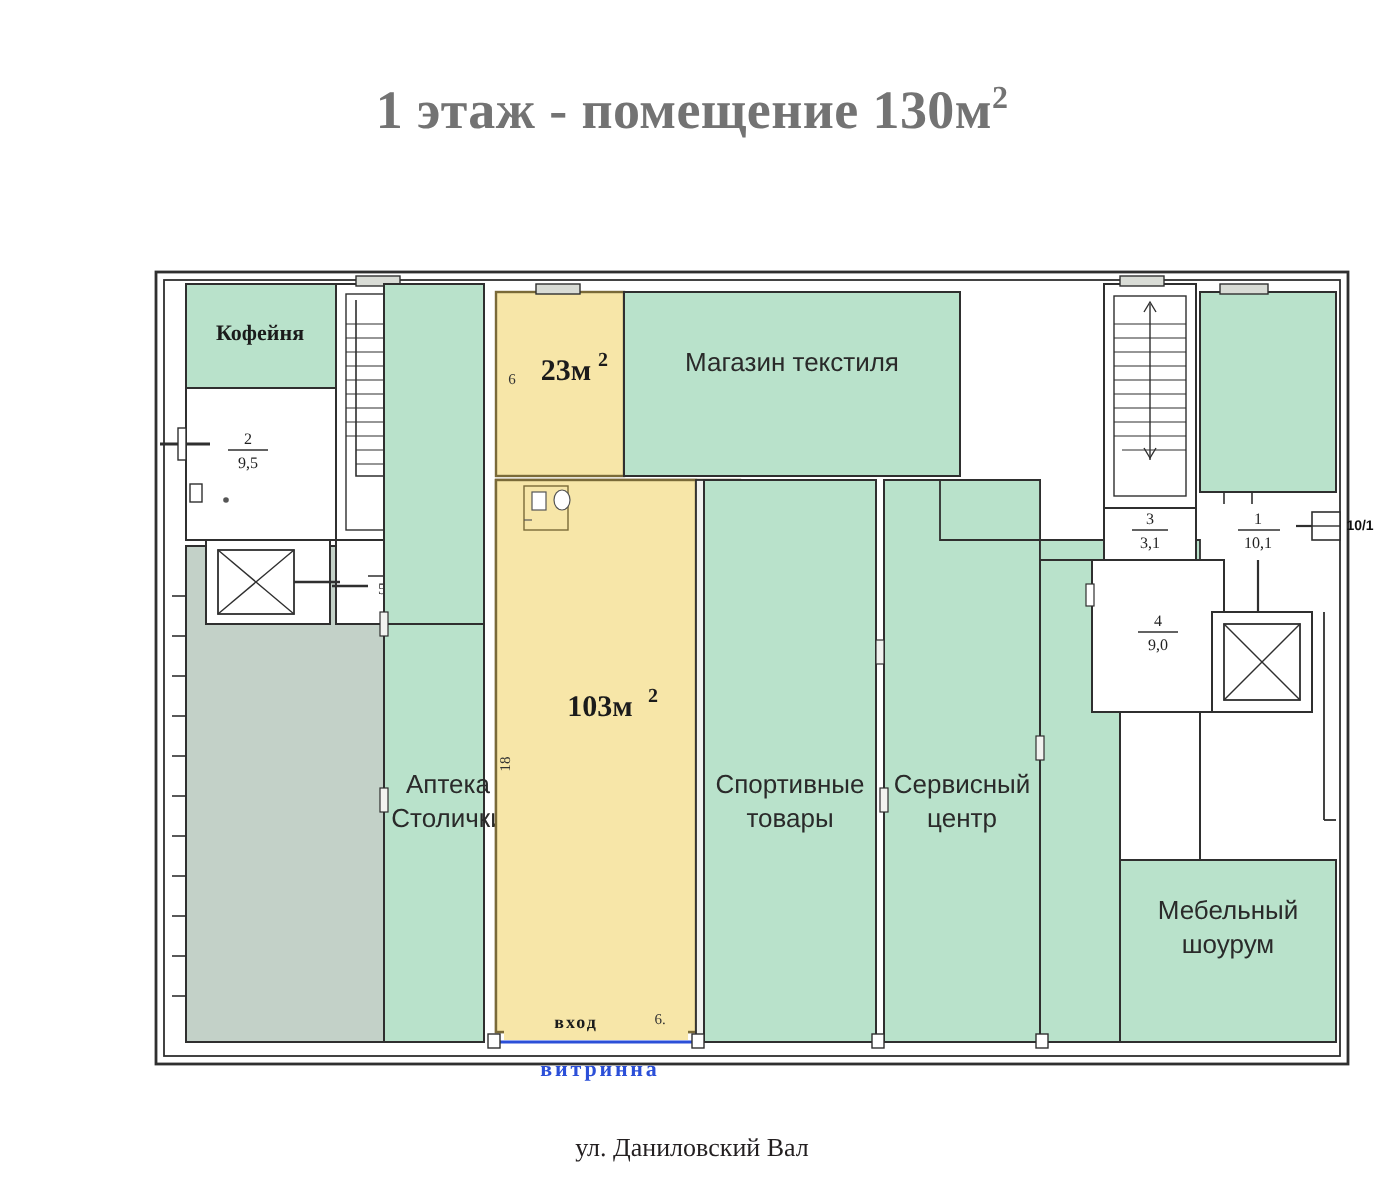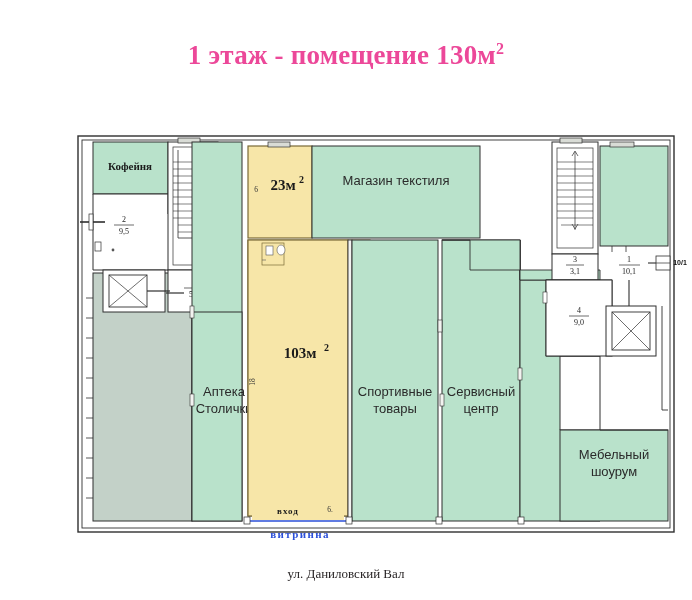--- a/index.html
+++ b/index.html
@@ -17,21 +17,21 @@
 
   #page-title {
     position: absolute;
     left: 0;
     top: 40px;
     width: 692px;
     text-align: center;
     font-family: "Liberation Serif", serif;
     font-weight: bold;
     font-size: 27px;
-    color: #ec4899;
+    color: #737373;
     letter-spacing: 0.2px;
   }
   #page-title sup {
     font-size: 16px;
     vertical-align: super;
     line-height: 0;
   }
 
   #street-label {
     position: absolute;

